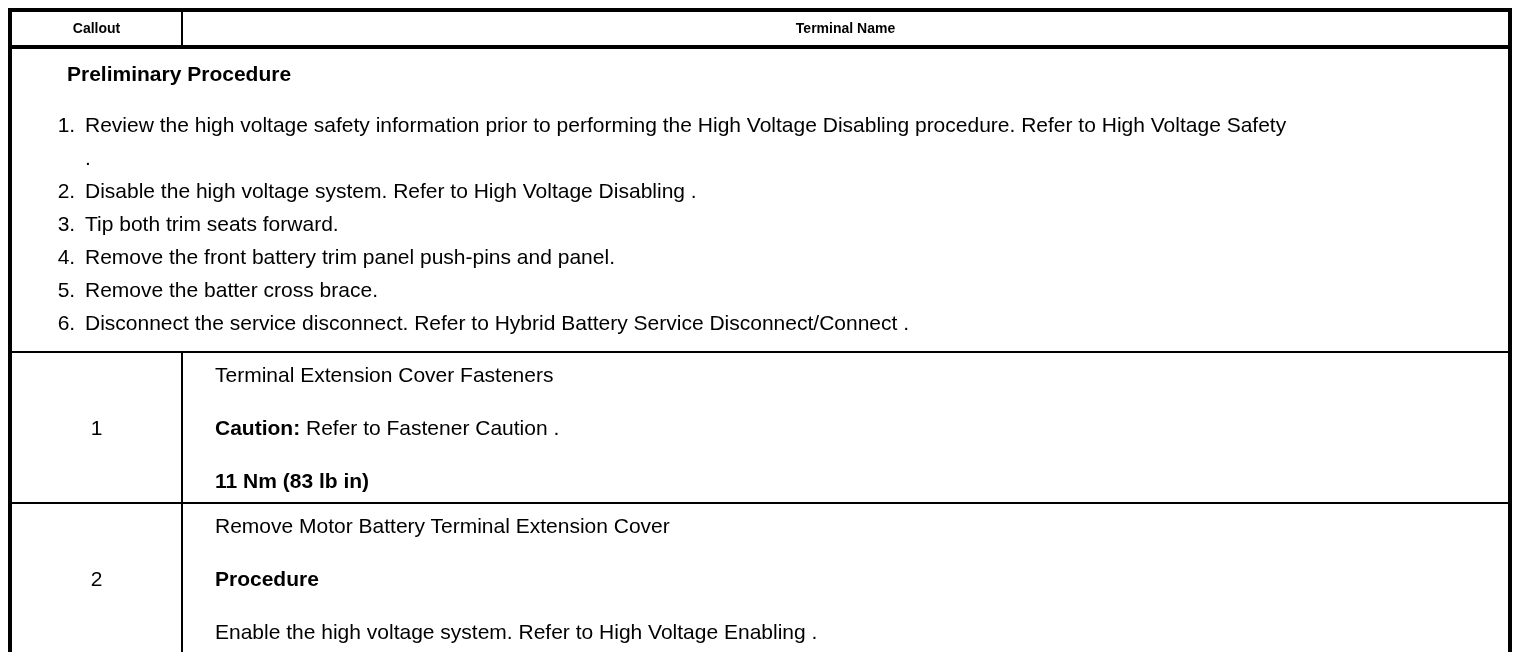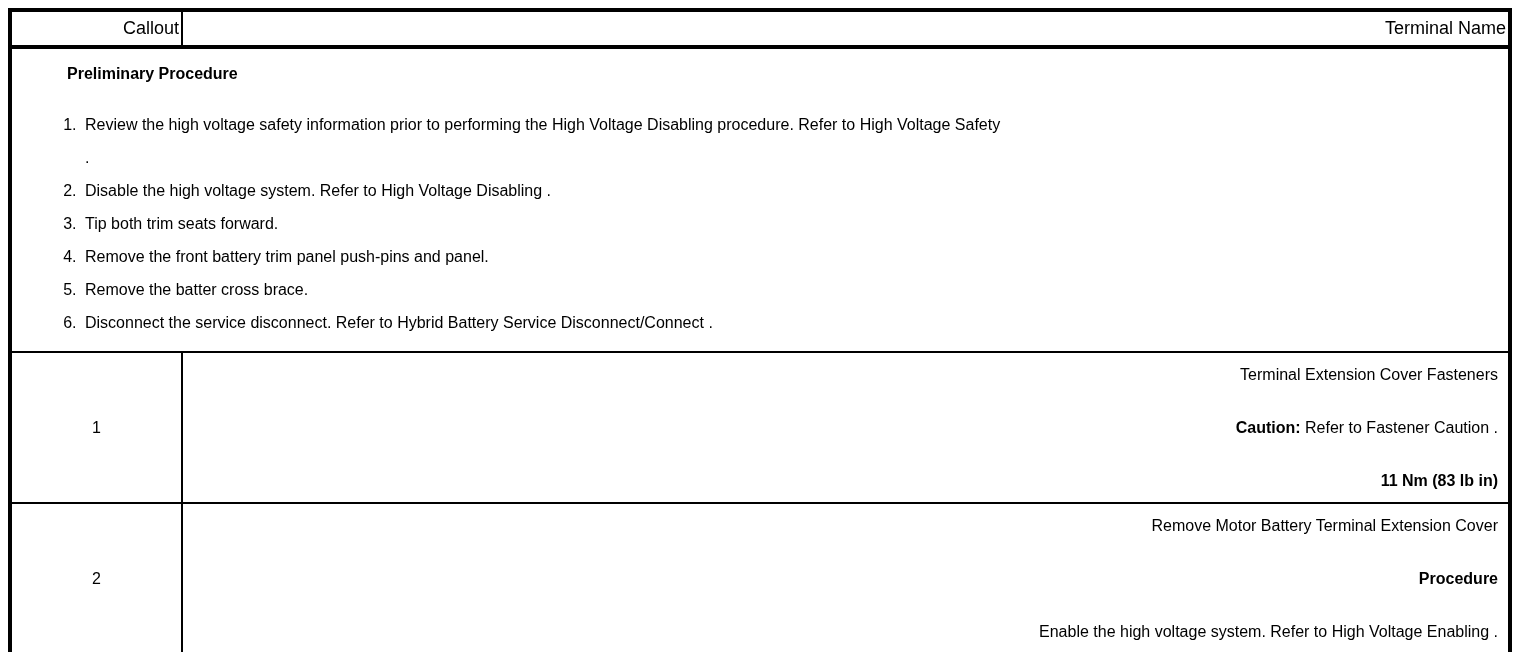--- a/index.html
+++ b/index.html
@@ -23,29 +23,29 @@
     background: #ffffff;
   }
   table.callout-table, table.callout-table th, table.callout-table td {
     border: 2px solid #000000;
   }
   table.callout-table {
     border-width: 4px;
   }
   col.col-callout { width: 172px; }
   th {
-    font-size: 18px;
-    font-weight: normal;
-    text-align: right;
+    font-size: 14px;
+    font-weight: bold;
+    text-align: center;
     padding: 4px 2px;
     line-height: 25px;
     border-bottom-width: 4px !important;
   }
   td {
-    font-size: 16px;
+    font-size: 21px;
     line-height: 33px;
     vertical-align: middle;
     background: #ffffff;
   }
   td.prelim {
     padding: 8px 10px 4px 10px;
     vertical-align: top;
   }
   .prelim-title {
     margin: 0 0 18px 45px;
@@ -62,21 +62,20 @@
   td.callout-cell {
     text-align: center;
     vertical-align: middle;
   }
   td.comp-cell {
     padding: 5px 10px 5px 8px;
     vertical-align: middle;
   }
   td.comp-cell p {
     margin: 0 0 20px 0;
-    text-align: right;
   }
   td.comp-cell p:last-child {
     margin-bottom: 0;
   }
   .b { font-weight: bold; margin-left: 24px; }
 </style>
 </head>
 <body>
 
 <div class="page">

